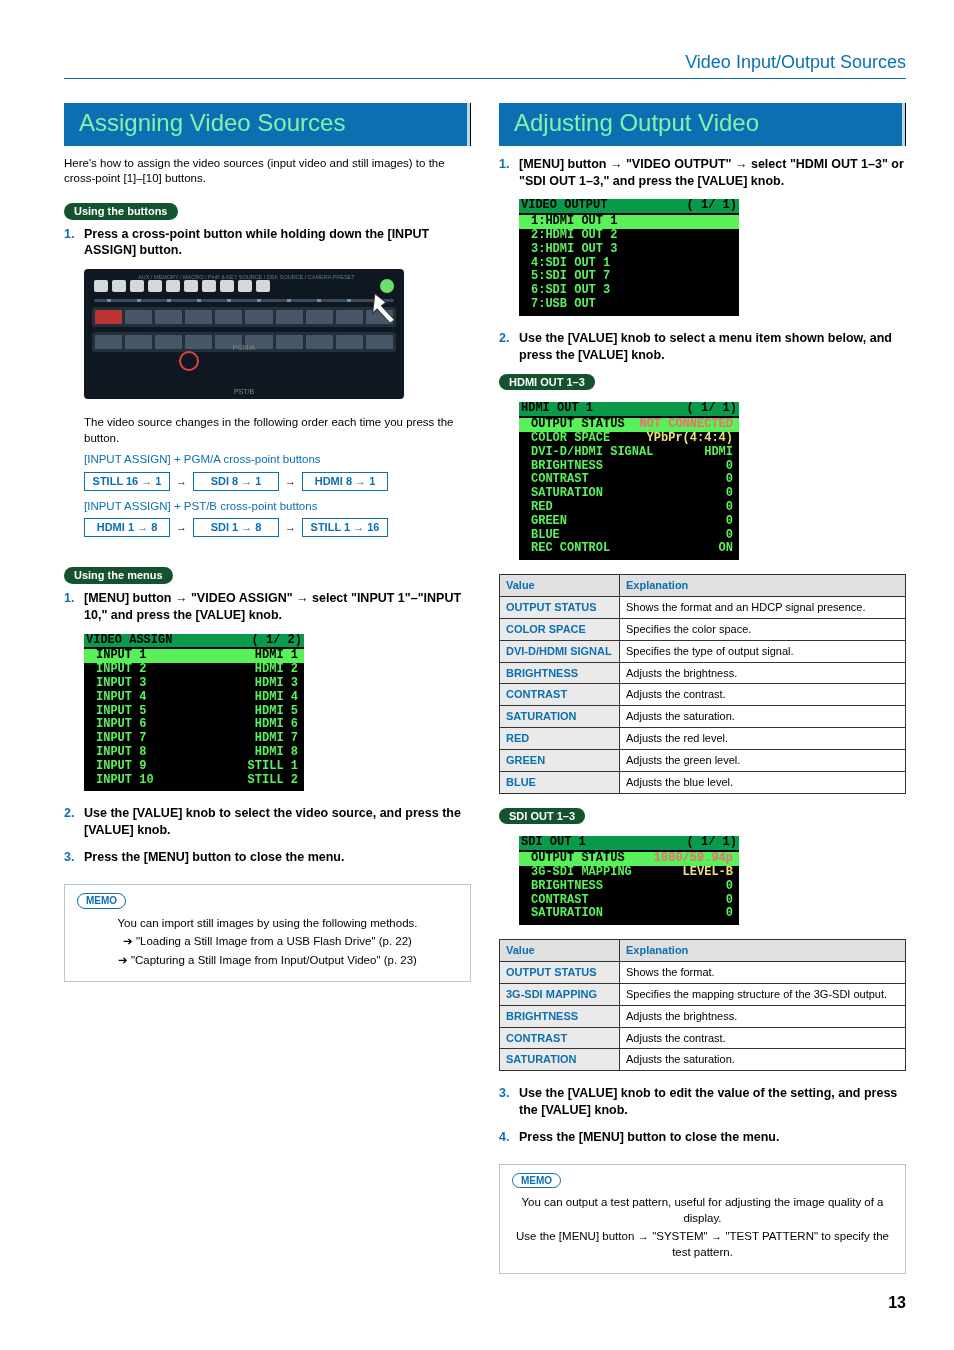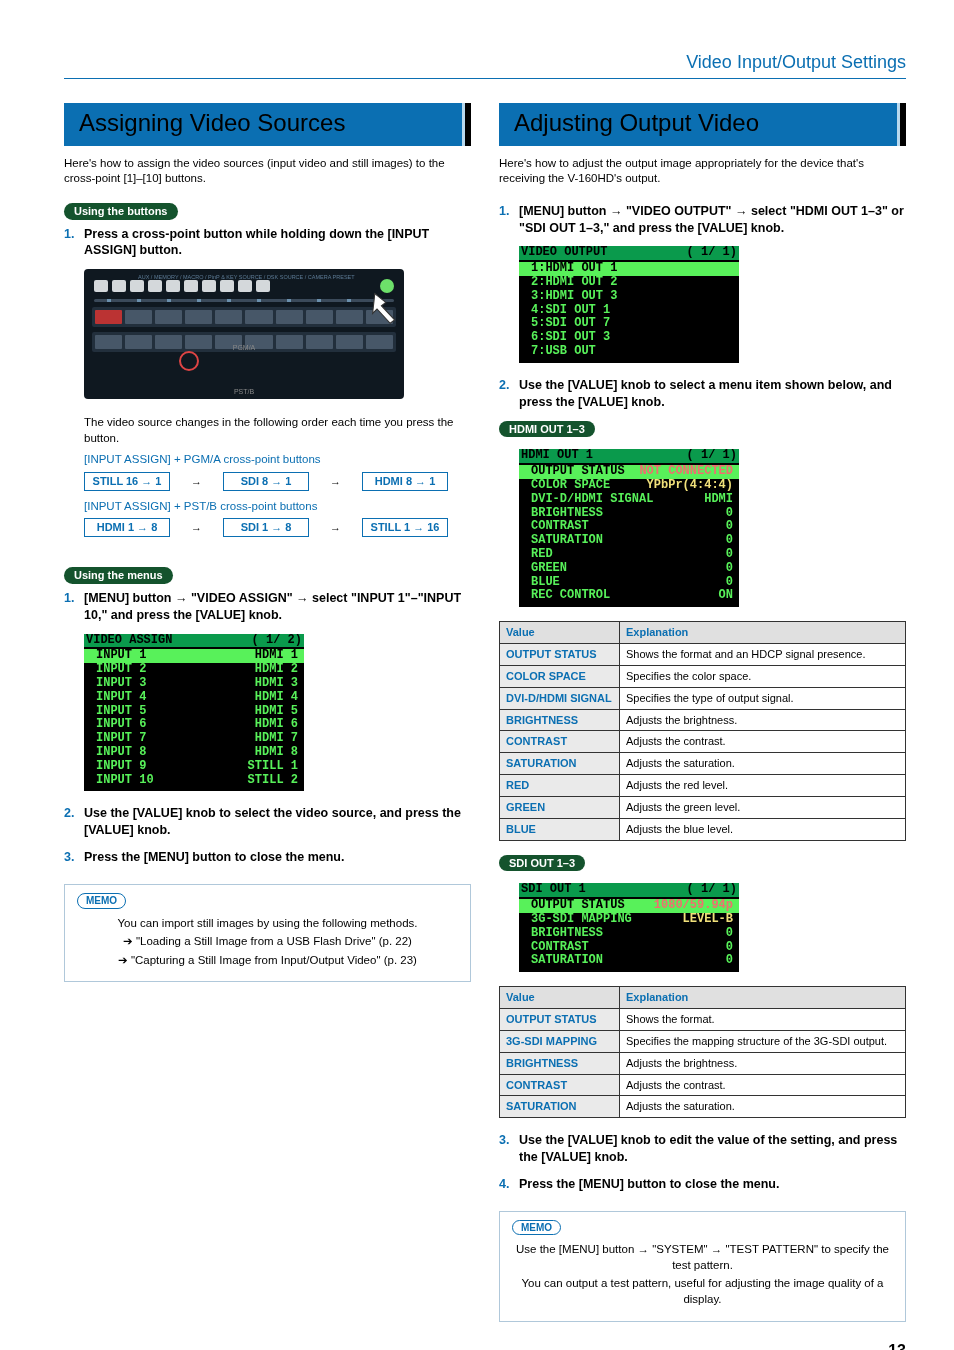--- a/index.html
+++ b/index.html
@@ -23,27 +23,27 @@
     padding-bottom: 4px;
     margin-bottom: 24px;
   }
   .columns {
     display: flex;
     gap: 28px;
   }
   .col { flex: 1; }
   .section-title {
     background: #0b6fb2;
-    color: #000000;
+    color: #86efac;
     font-size: 24px;
     font-weight: 400;
     padding: 4px 12px 6px 12px;
     margin-bottom: 10px;
     border-left: 3px solid #0b6fb2;
-    border-right: 6px solid #000000;
+    border-right: 1px solid #000000;
     box-shadow: inset -3px 0 0 #b9d9ee;
   }
   .intro {
     font-size: 11.5px;
     margin-bottom: 16px;
   }
   .pill {
     display: inline-block;
     background: #14532d;
     color: #fff;
@@ -100,21 +100,21 @@
   }
   .mono-screen .r { color:#ef6f6f; }
   .mono-screen .y { color:#f0e07a; }
   .assign-label {
     color: #0b6fb2;
     font-weight: normal;
     font-size: 11.5px;
     margin: 4px 0;
   }
   .flowrow {
-    display:flex; align-items:center; gap:21px; margin-bottom:8px;
+    display:flex; align-items:center; gap:6px; margin-bottom:8px;
   }
   .flowbox {
     border:1px solid #0b6fb2;
     color:#0b6fb2;
     padding:1px 6px;
     font-size:11px;
     font-weight:bold;
     min-width:86px;
     text-align:center;
     font-family: Arial, sans-serif;
@@ -202,21 +202,21 @@
     position:absolute;left:95px;top:82px;width:20px;height:20px;border:2px solid #d44;border-radius:50%;
   }
   .device-illus .toplabel{position:absolute;top:5px;left:54px;color:#5c7a94;font-size:5.5px;}
   
   .smallnote{font-size:11.5px;margin:16px 0 6px 20px;}
 </style>
 </head>
 <body>
 
 <div class="page">
-  <div class="header">Video Input/Output Settings</div>
+  <div class="header">Video Input/Output Sources</div>
   <div class="columns">
 
     <div class="col">
       <div class="section-title">Assigning Video Sources</div>
       <p class="intro">Here's how to assign the video sources (input video and still images) to the cross-point [1]–[10] buttons.</p>
 
       <div class="pill">Using the buttons</div>
       <div class="step">
         <span class="num">1.</span>
         <span class="txt">Press a cross-point button while holding down the [INPUT ASSIGN] button.</span>
@@ -370,21 +370,20 @@
       <div class="memo-box">
         <div class="pill-small">MEMO</div>
         <p>You can import still images by using the following methods.</p>
         <p class="memo-arrow">"Loading a Still Image from a USB Flash Drive" (p. 22)</p>
         <p class="memo-arrow">"Capturing a Still Image from Input/Output Video" (p. 23)</p>
       </div>
     </div>
 
     <div class="col">
       <div class="section-title">Adjusting Output Video</div>
-      <p class="intro">Here's how to adjust the output image appropriately for the device that's receiving the V-160HD's output.</p>
 
       <div class="step">
         <span class="num">1.</span>
         <span class="txt">[MENU] button → "VIDEO OUTPUT" → select "HDMI OUT 1–3" or "SDI OUT 1–3," and press the [VALUE] knob.</span>
       </div>
 
       <div class="mono-screen" id="vo-screen">
           <div class="hdrrow">
             <span>VIDEO OUTPUT</span>
             <span>( 1/ 1)</span>
@@ -578,19 +577,19 @@
         <span class="num">3.</span>
         <span class="txt">Use the [VALUE] knob to edit the value of the setting, and press the [VALUE] knob.</span>
       </div>
       <div class="step">
         <span class="num">4.</span>
         <span class="txt">Press the [MENU] button to close the menu.</span>
       </div>
 
       <div class="memo-box">
         <div class="pill-small">MEMO</div>
+        <p>You can output a test pattern, useful for adjusting the image quality of a display.</p>
         <p>Use the [MENU] button → "SYSTEM" → "TEST PATTERN" to specify the test pattern.</p>
-        <p>You can output a test pattern, useful for adjusting the image quality of a display.</p>
       </div>
     </div>
   </div>
   <div class="page-num">13</div>
 </div>
 
 </body></html>

